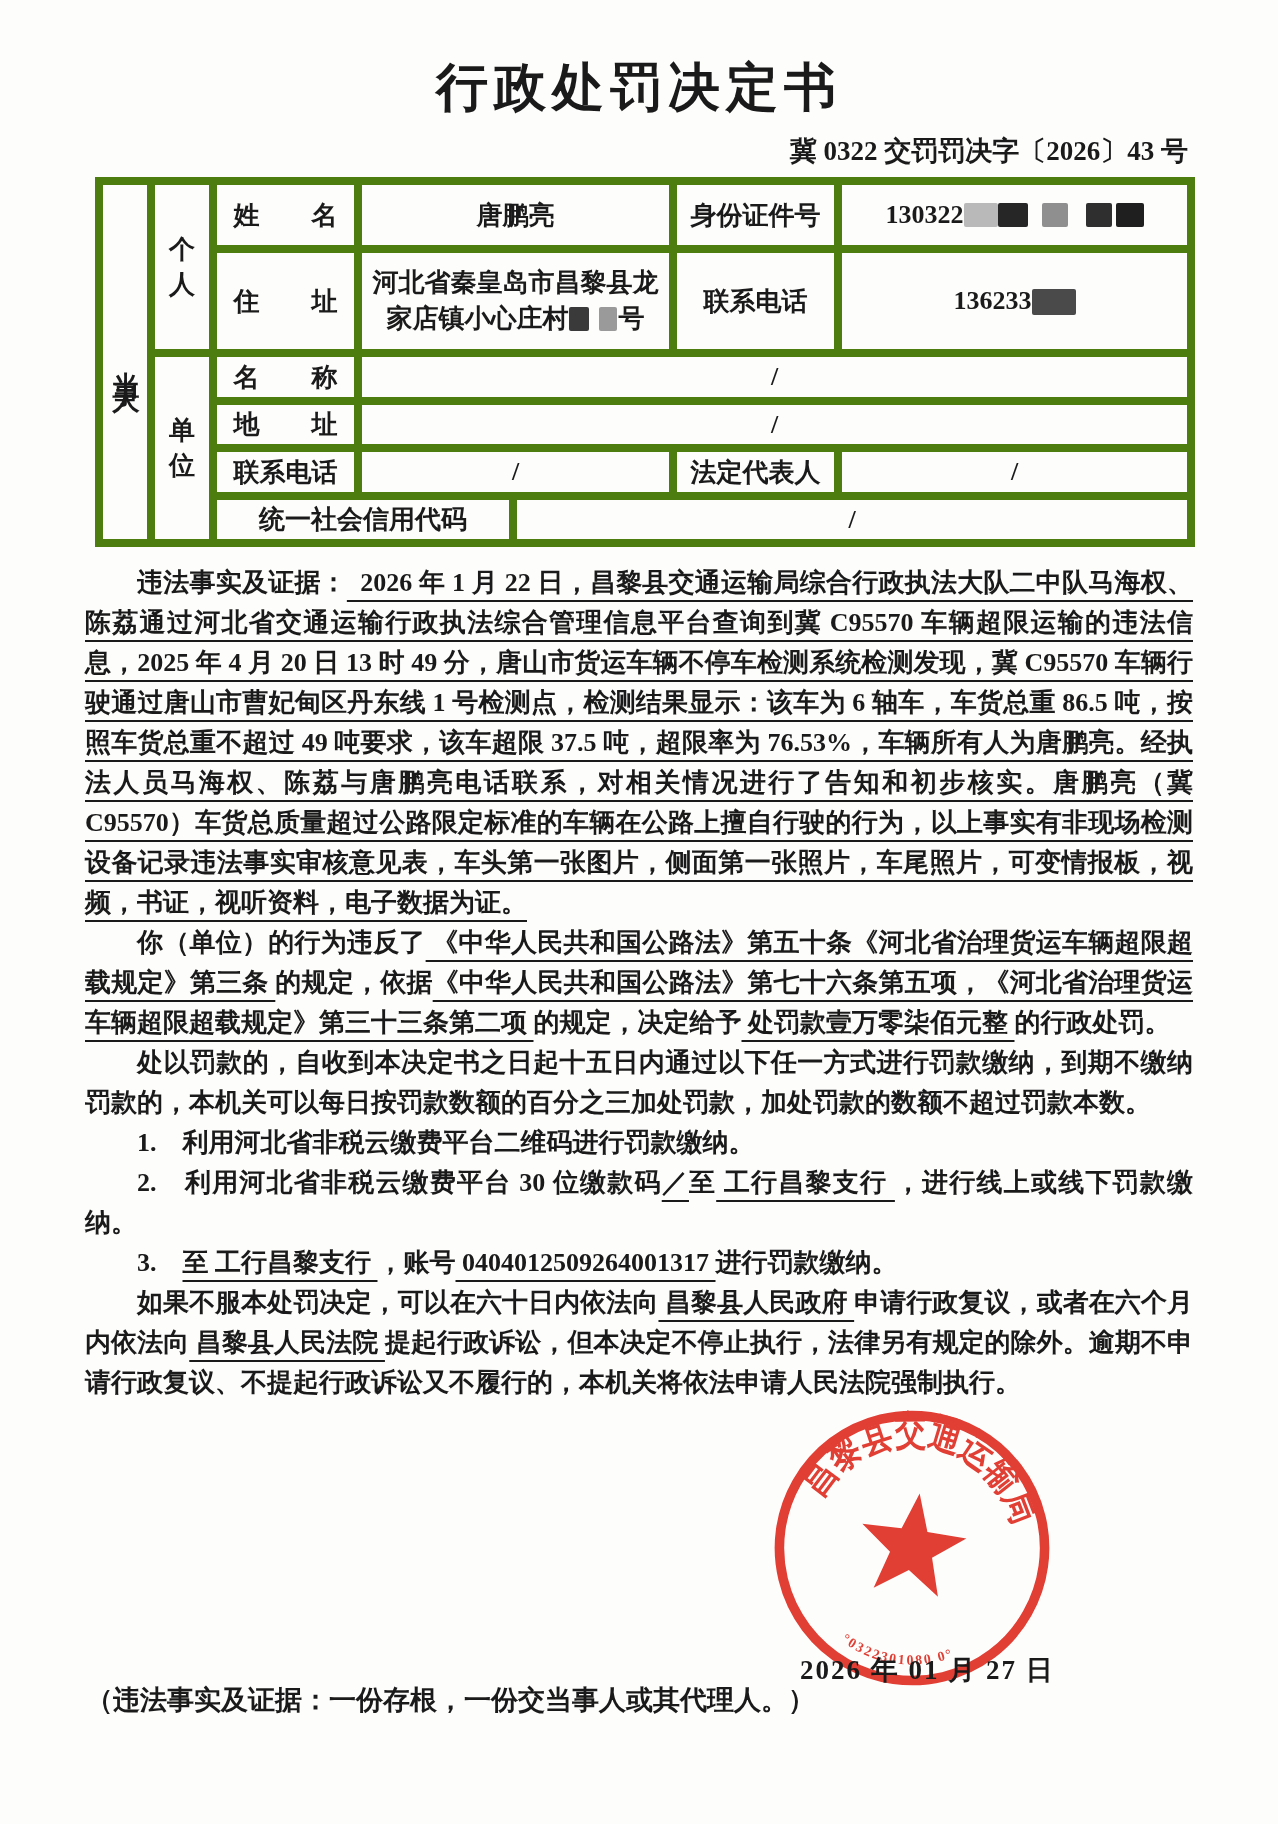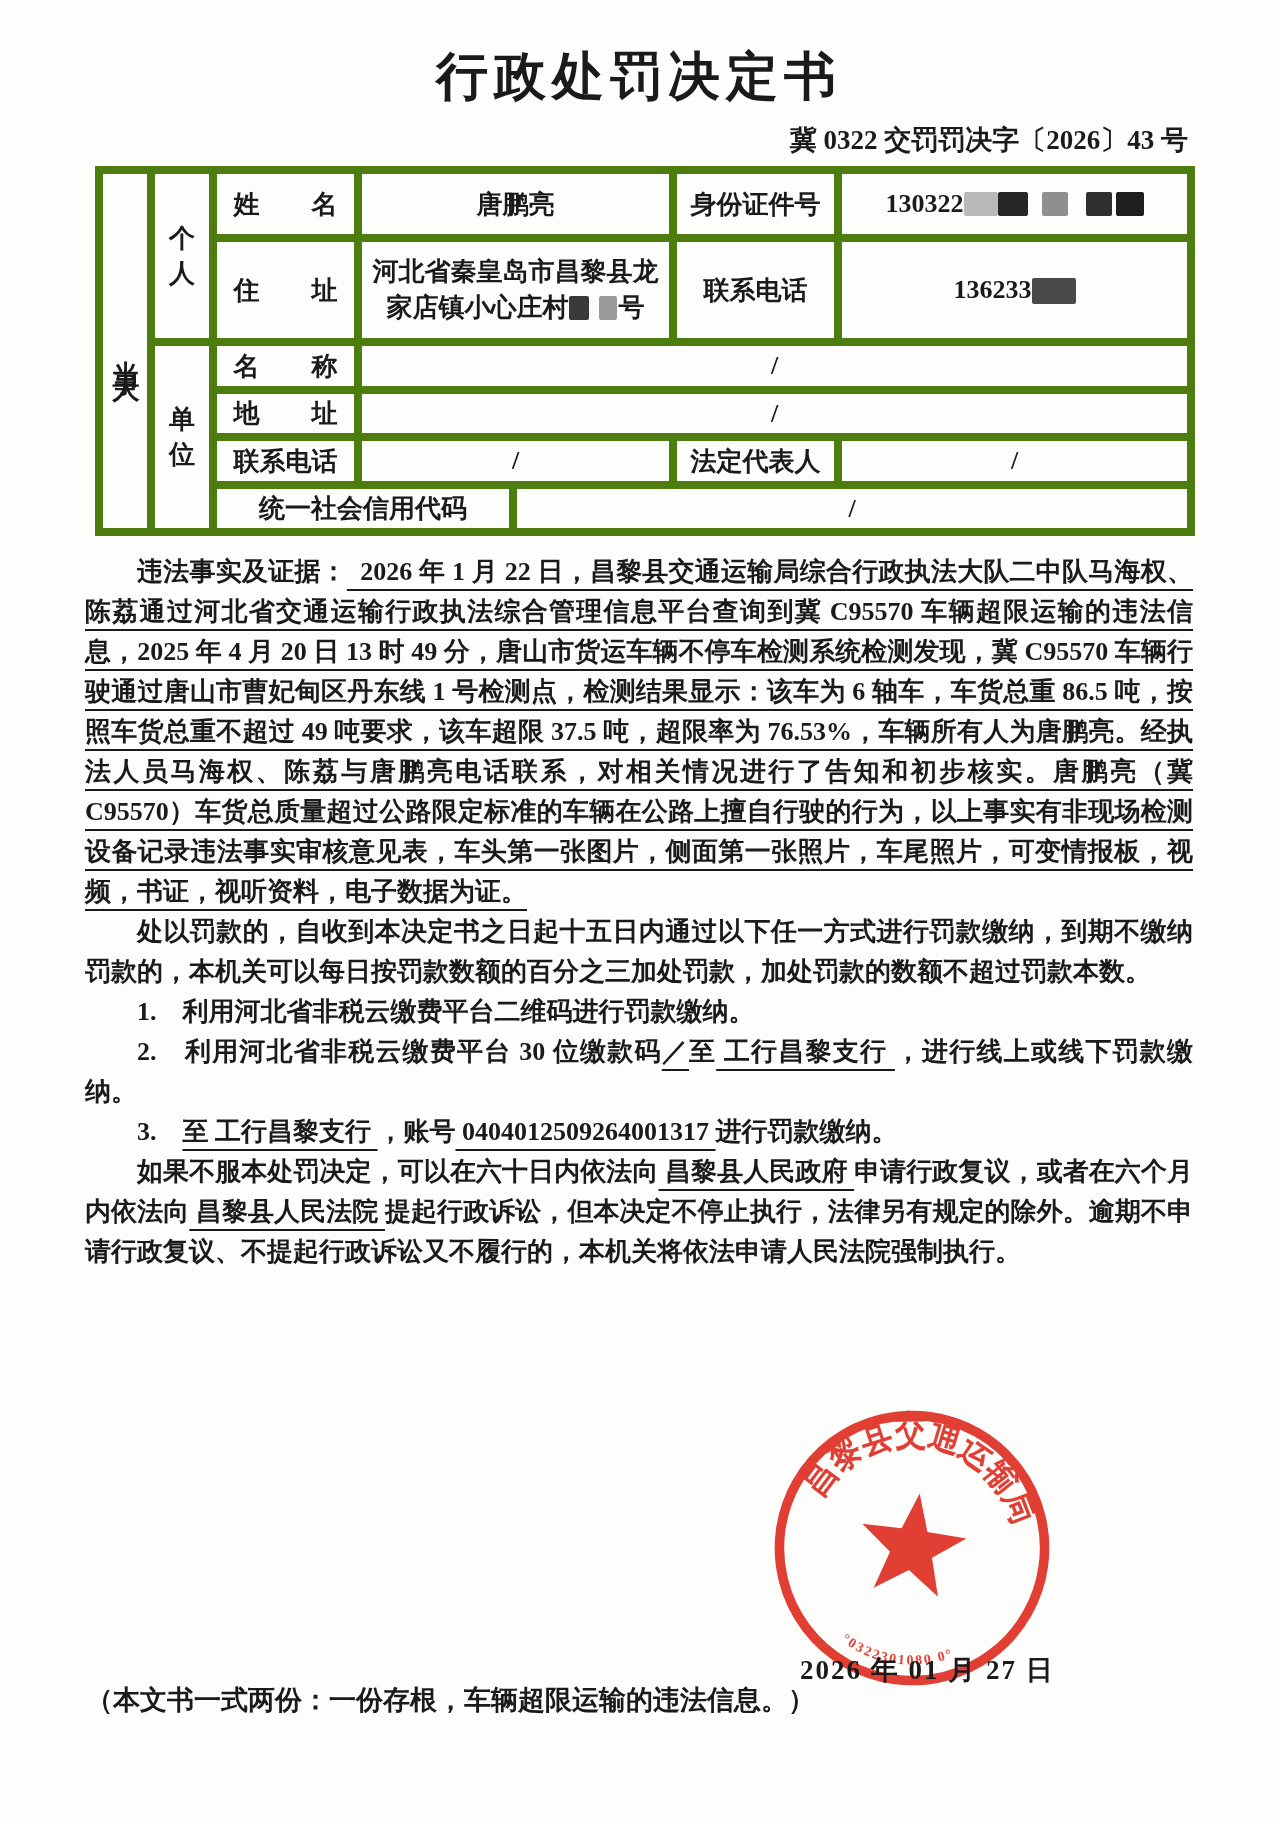--- a/index.html
+++ b/index.html
@@ -7,21 +7,21 @@
   .page{
     position:relative;
     width:1278px;height:1824px;
     margin:0 auto;
     background:#fdfdfc;
     color:#1a1a1a;
     font-family:"Liberation Serif","DejaVu Serif",serif;
     overflow:hidden;
   }
   .title{
-    margin:0;padding-top:42px;
+    margin:0;padding-top:53px;
     text-align:center;
     font-size:52px;font-weight:700;
     letter-spacing:6px;
   }
   .doc-number{
     margin-top:10px;
     padding-right:90px;
     text-align:right;
     font-size:27px;font-weight:700;
   }
@@ -162,20 +162,21 @@
     </tr>
     <tr style="height:44px">
       <td colspan="2">统一社会信用代码</td>
       <td colspan="3">/</td>
     </tr>
   </tbody>
     </table>
 
   <div class="body-text">
       <div class="para"><span>违法事实及证据：</span><span class="u">&nbsp;&nbsp;2026 年 1 月 22 日，昌黎县交通运输局综合行政执法大队二中队马海权、陈荔通过河北省交通运输行政执法综合管理信息平台查询到冀 C95570 车辆超限运输的违法信息，2025 年 4 月 20 日 13 时 49 分，唐山市货运车辆不停车检测系统检测发现，冀 C95570 车辆行驶通过唐山市曹妃甸区丹东线 1 号检测点，检测结果显示：该车为 6 轴车，车货总重 86.5 吨，按照车货总重不超过 49 吨要求，该车超限 37.5 吨，超限率为 76.53%，车辆所有人为唐鹏亮。经执法人员马海权、陈荔与唐鹏亮电话联系，对相关情况进行了告知和初步核实。唐鹏亮（冀 C95570）车货总质量超过公路限定标准的车辆在公路上擅自行驶的行为，以上事实有非现场检测设备记录违法事实审核意见表，车头第一张图片，侧面第一张照片，车尾照片，可变情报板，视频，书证，视听资料，电子数据为证。</span></div>
+      <div class="para"><span>你（单位）的行为违反了</span><span class="u">&nbsp;《中华人民共和国公路法》第五十条《河北省治理货运车辆超限超载规定》第三条&nbsp;</span><span>的规定，依据</span><span class="u">《中华人民共和国公路法》第七十六条第五项，《河北省治理货运车辆超限超载规定》第三十三条第二项&nbsp;</span><span>的规定，决定给予</span><span class="u">&nbsp;处罚款壹万零柒佰元整&nbsp;</span><span>的行政处罚。</span></div>
       <div class="para"><span>处以罚款的，自收到本决定书之日起十五日内通过以下任一方式进行罚款缴纳，到期不缴纳罚款的，本机关可以每日按罚款数额的百分之三加处罚款，加处罚款的数额不超过罚款本数。</span></div>
       <div class="para"><span>1.　利用河北省非税云缴费平台二维码进行罚款缴纳。</span></div>
       <div class="para"><span>2.　利用河北省非税云缴费平台 30 位缴款码</span><span class="u">／</span><span>至</span><span class="u">&nbsp;工行昌黎支行&nbsp;</span><span>，进行线上或线下罚款缴纳。</span></div>
       <div class="para"><span>3.　</span><span class="u">至&nbsp;工行昌黎支行&nbsp;</span><span>，账号</span><span class="u">&nbsp;0404012509264001317&nbsp;</span><span>进行罚款缴纳。</span></div>
       <div class="para"><span>如果不服本处罚决定，可以在六十日内依法向</span><span class="u">&nbsp;昌黎县人民政府&nbsp;</span><span>申请行政复议，或者在六个月内依法向</span><span class="u">&nbsp;昌黎县人民法院&nbsp;</span><span>提起行政诉讼，但本决定不停止执行，法律另有规定的除外。逾期不申请行政复议、不提起行政诉讼又不履行的，本机关将依法申请人民法院强制执行。</span></div>
     </div>
 
   <svg class="seal" viewBox="0 0 264 264">
     <defs>
       <path id="sealTopArc" d="M 39.9 98.5 A 98 98 0 0 1 224.1 98.5" fill="none"></path>
@@ -186,15 +187,15 @@
     <text font-size="37" font-weight="bold" fill="#df2318" font-family="Liberation Serif, DejaVu Serif, serif">
       <textPath href="#sealTopArc" startOffset="50%" text-anchor="middle" textLength="238" lengthAdjust="spacingAndGlyphs">昌黎县交通运输局</textPath>
     </text>
     <text font-size="13" font-weight="bold" fill="#df2318" letter-spacing="2" font-family="Liberation Serif, DejaVu Serif, serif">
       <textPath href="#sealBottomArc" startOffset="50%" text-anchor="middle">°0322301080 0°</textPath>
     </text>
   </svg>
 
   <div class="date-line">2026 年 01 月 27 日</div>
 
-  <div class="footer-note">（本文书一式两份：一份存根，车辆超限运输的违法信息。）</div>
+  <div class="footer-note">（违法事实及证据：一份存根，一份交当事人或其代理人。）</div>
 
 </div>
 
 </body></html>

